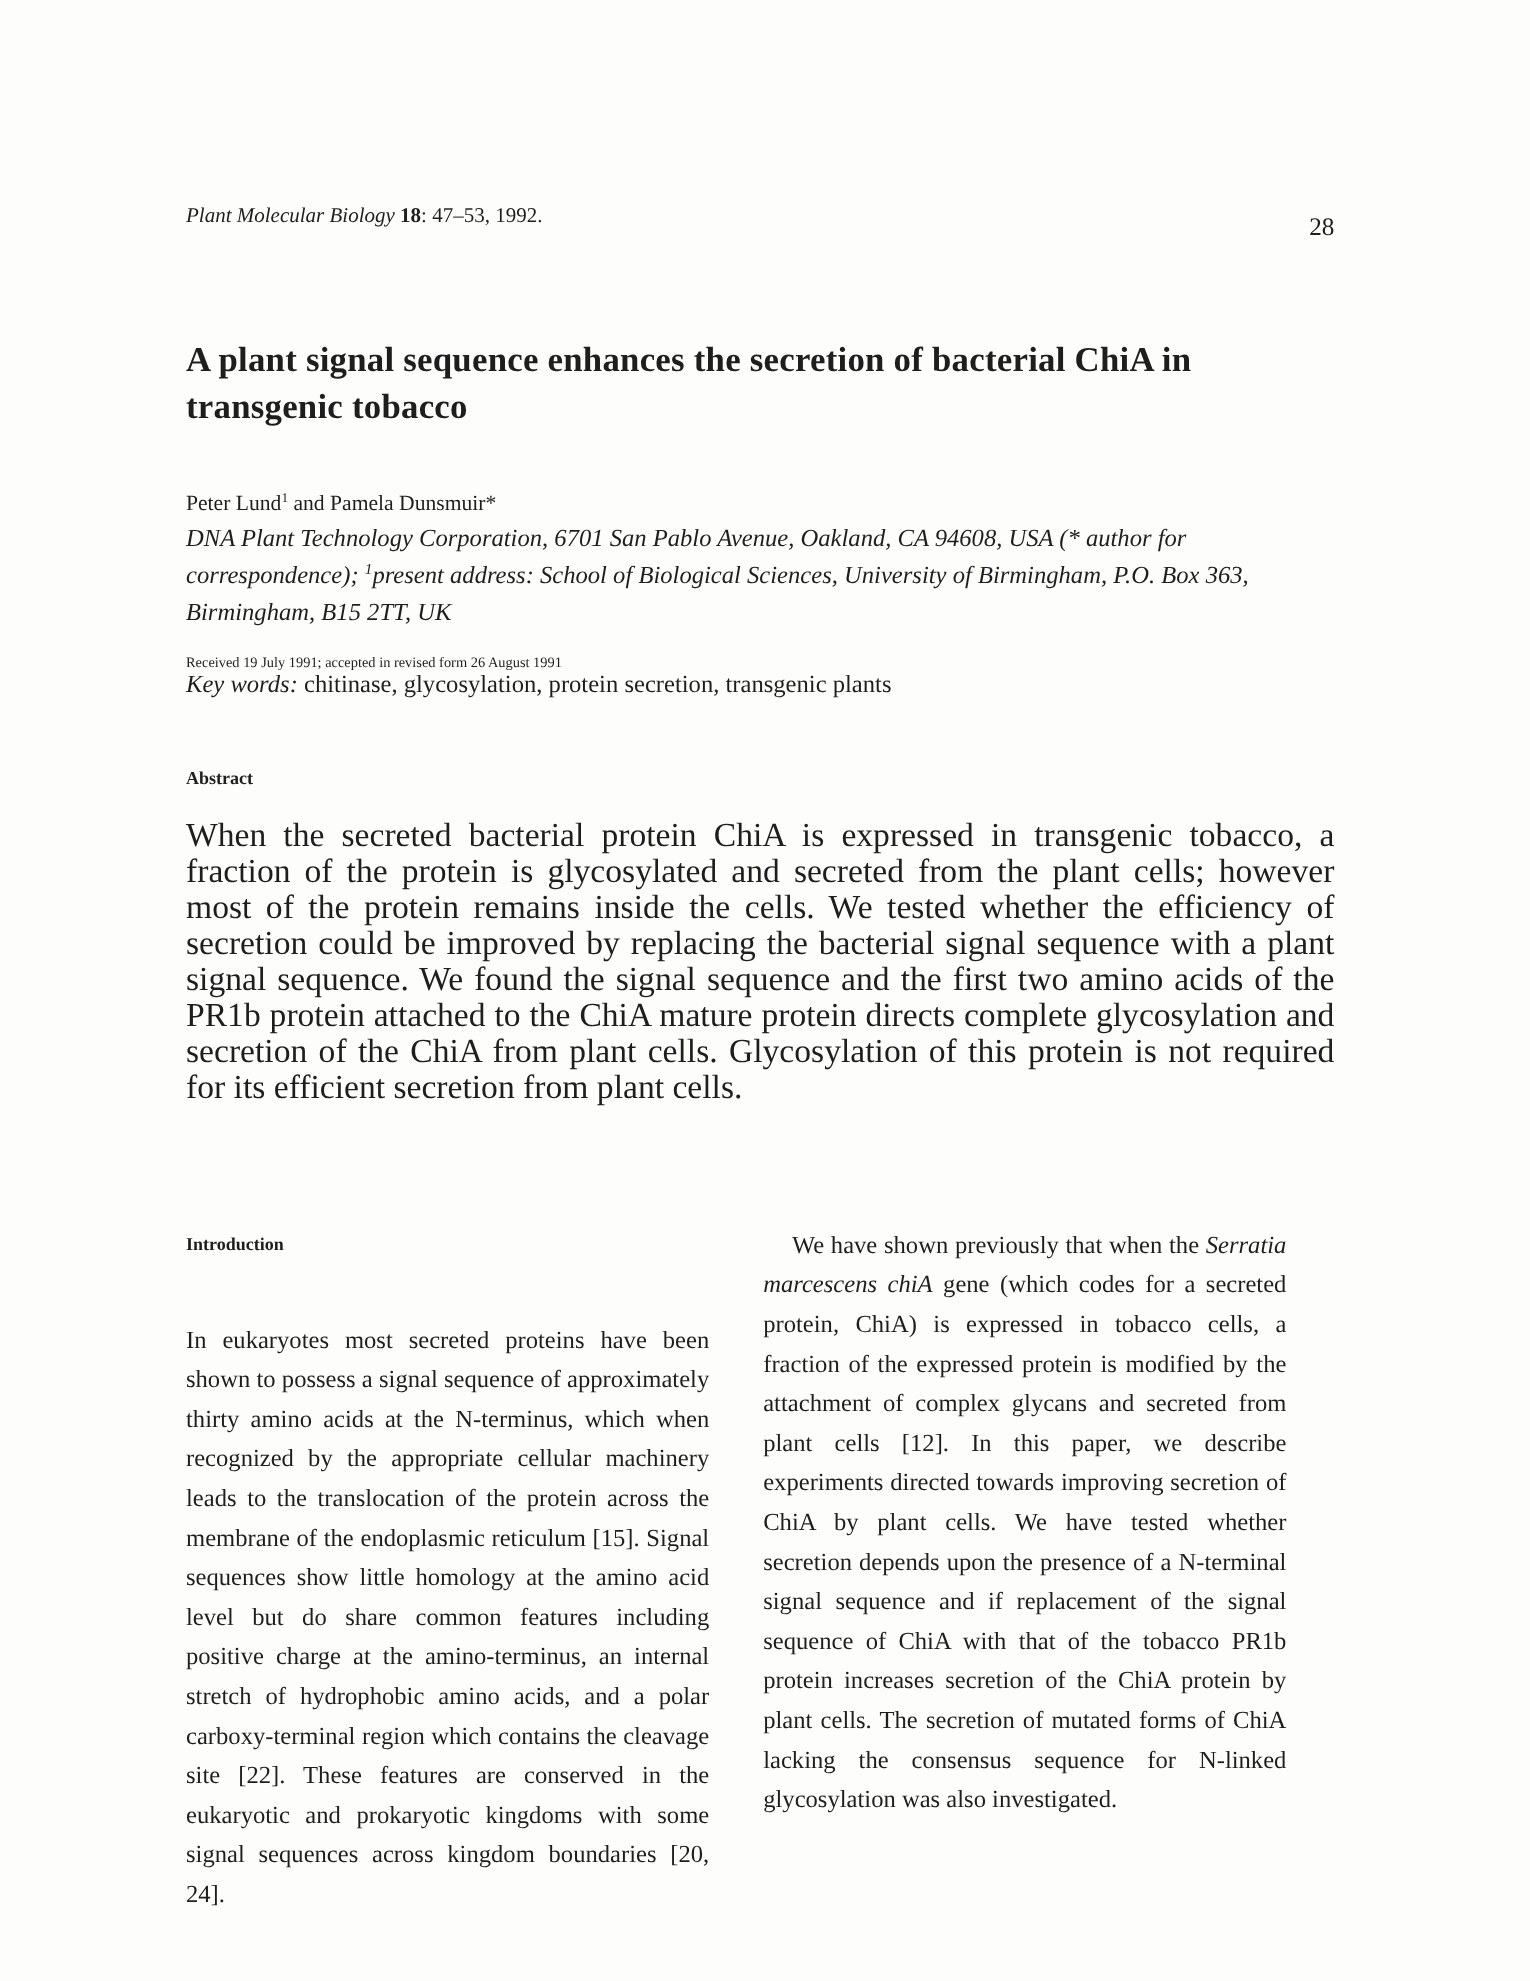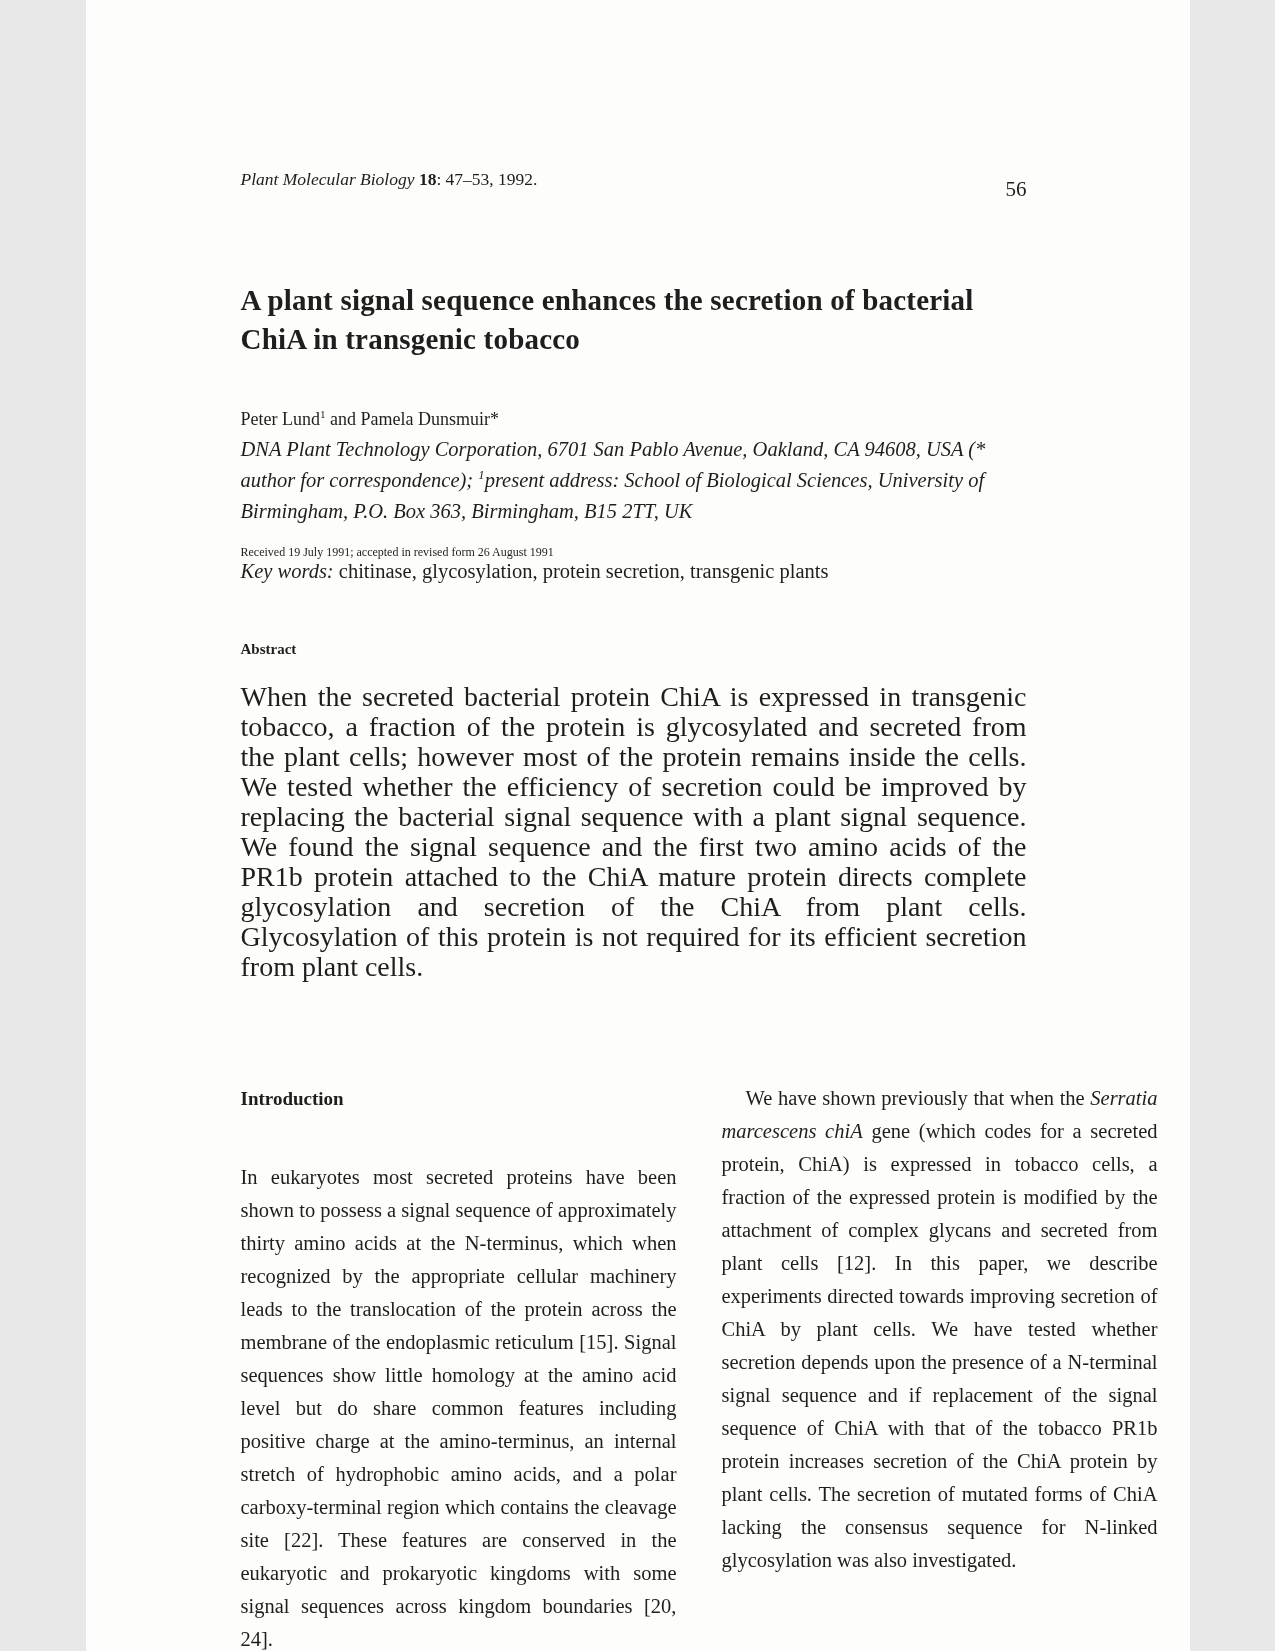--- a/index.html
+++ b/index.html
@@ -1,18 +1,18 @@
 <!DOCTYPE html>
 <html><head>
 <meta charset="utf-8">
 <style>
   * { margin: 0; padding: 0; box-sizing: border-box; }
   html, body { background: #e8e8e8; }
   .page {
-    width: 1104px;
+    width: 1275px;
     height: 1651px;
     margin: 0 auto;
     background: #fdfdfb;
     font-family: "Liberation Serif", "DejaVu Serif", serif;
     color: #1e1e1e;
     overflow: hidden;
     position: relative;
   }
   .content { padding: 168px 163px 0 155px; }
 
@@ -61,37 +61,37 @@
   .columns { display: flex; gap: 45px; margin-top: 100px; }
   .col {
     width: 436px;
     flex: 0 0 436px;
     font-size: 20.5px;
     line-height: 33px;
     text-align: justify;
   }
   .intro-heading {
     font-weight: bold;
-    font-size: 19px;
+    font-size: 15px;
     text-align: left;
     margin-bottom: 46px;
   }
   .right-para { text-indent: 24px; }
 </style>
 </head>
 <body>
 
 <div class="page">
   <div class="content">
 
     <div class="header-row">
       <div class="header-left">
         <div class="header-line"><span class="it">Plant Molecular Biology</span> <span class="bd">18</span><span>: 47–53, 1992.</span></div>
       </div>
-      <div class="page-number">56</div>
+      <div class="page-number">28</div>
     </div>
 
     <h1 class="title">A plant signal sequence enhances the secretion of bacterial ChiA in transgenic tobacco</h1>
 
     <div class="authors"><span>Peter Lund</span><sup>1</sup><span> and Pamela Dunsmuir*</span></div>
 
     <div class="affiliation"><span>DNA Plant Technology Corporation, 6701 San Pablo Avenue, Oakland, CA 94608, USA (* author for correspondence); </span><sup>1</sup><span>present address: School of Biological Sciences, University of Birmingham, P.O. Box 363, Birmingham, B15 2TT, UK</span></div>
 
     <div class="received">Received 19 July 1991; accepted in revised form 26 August 1991</div>
 

